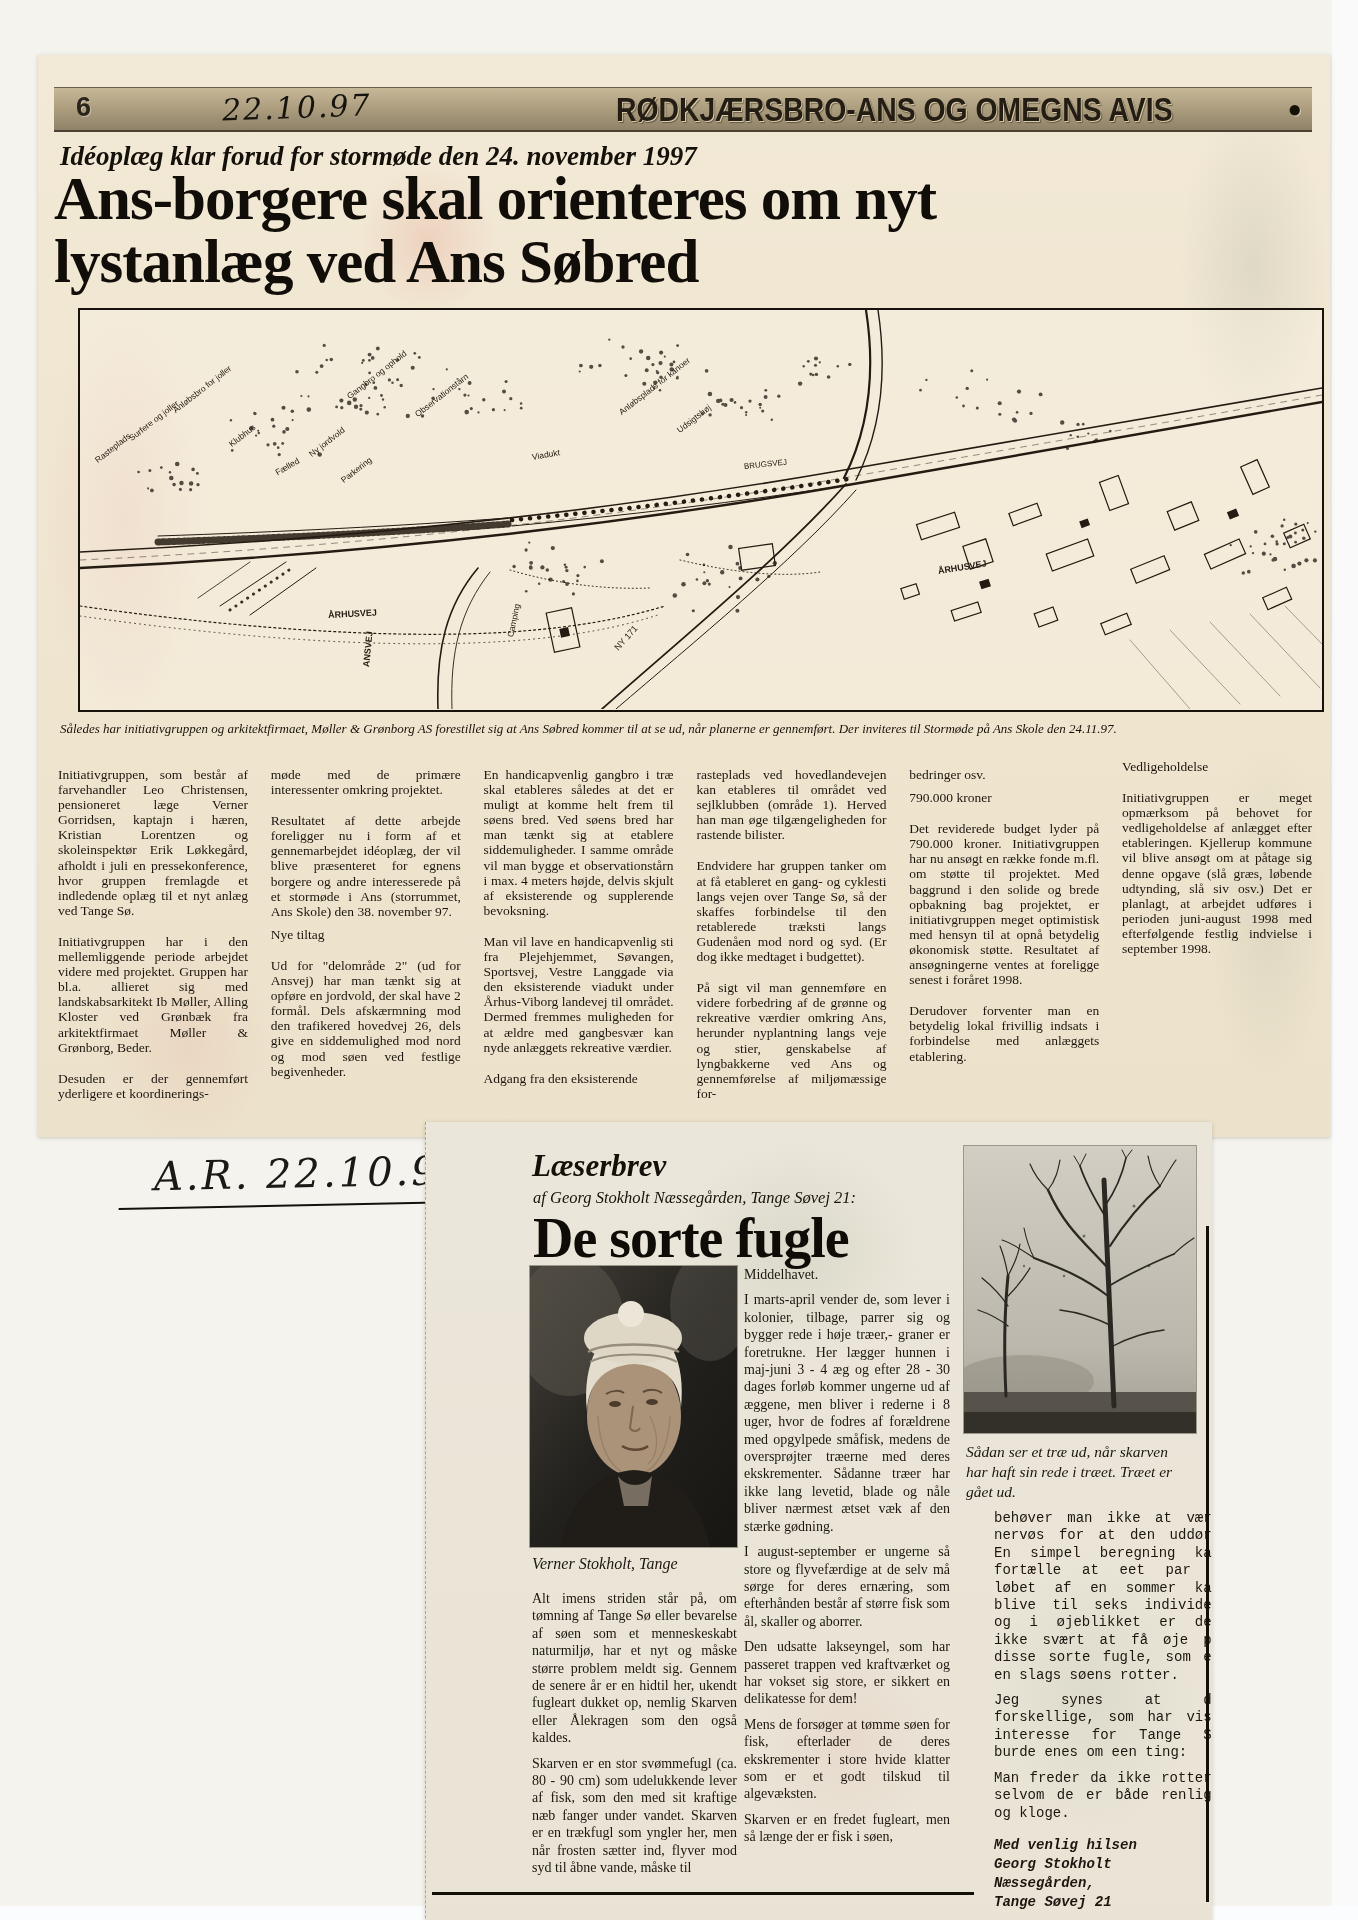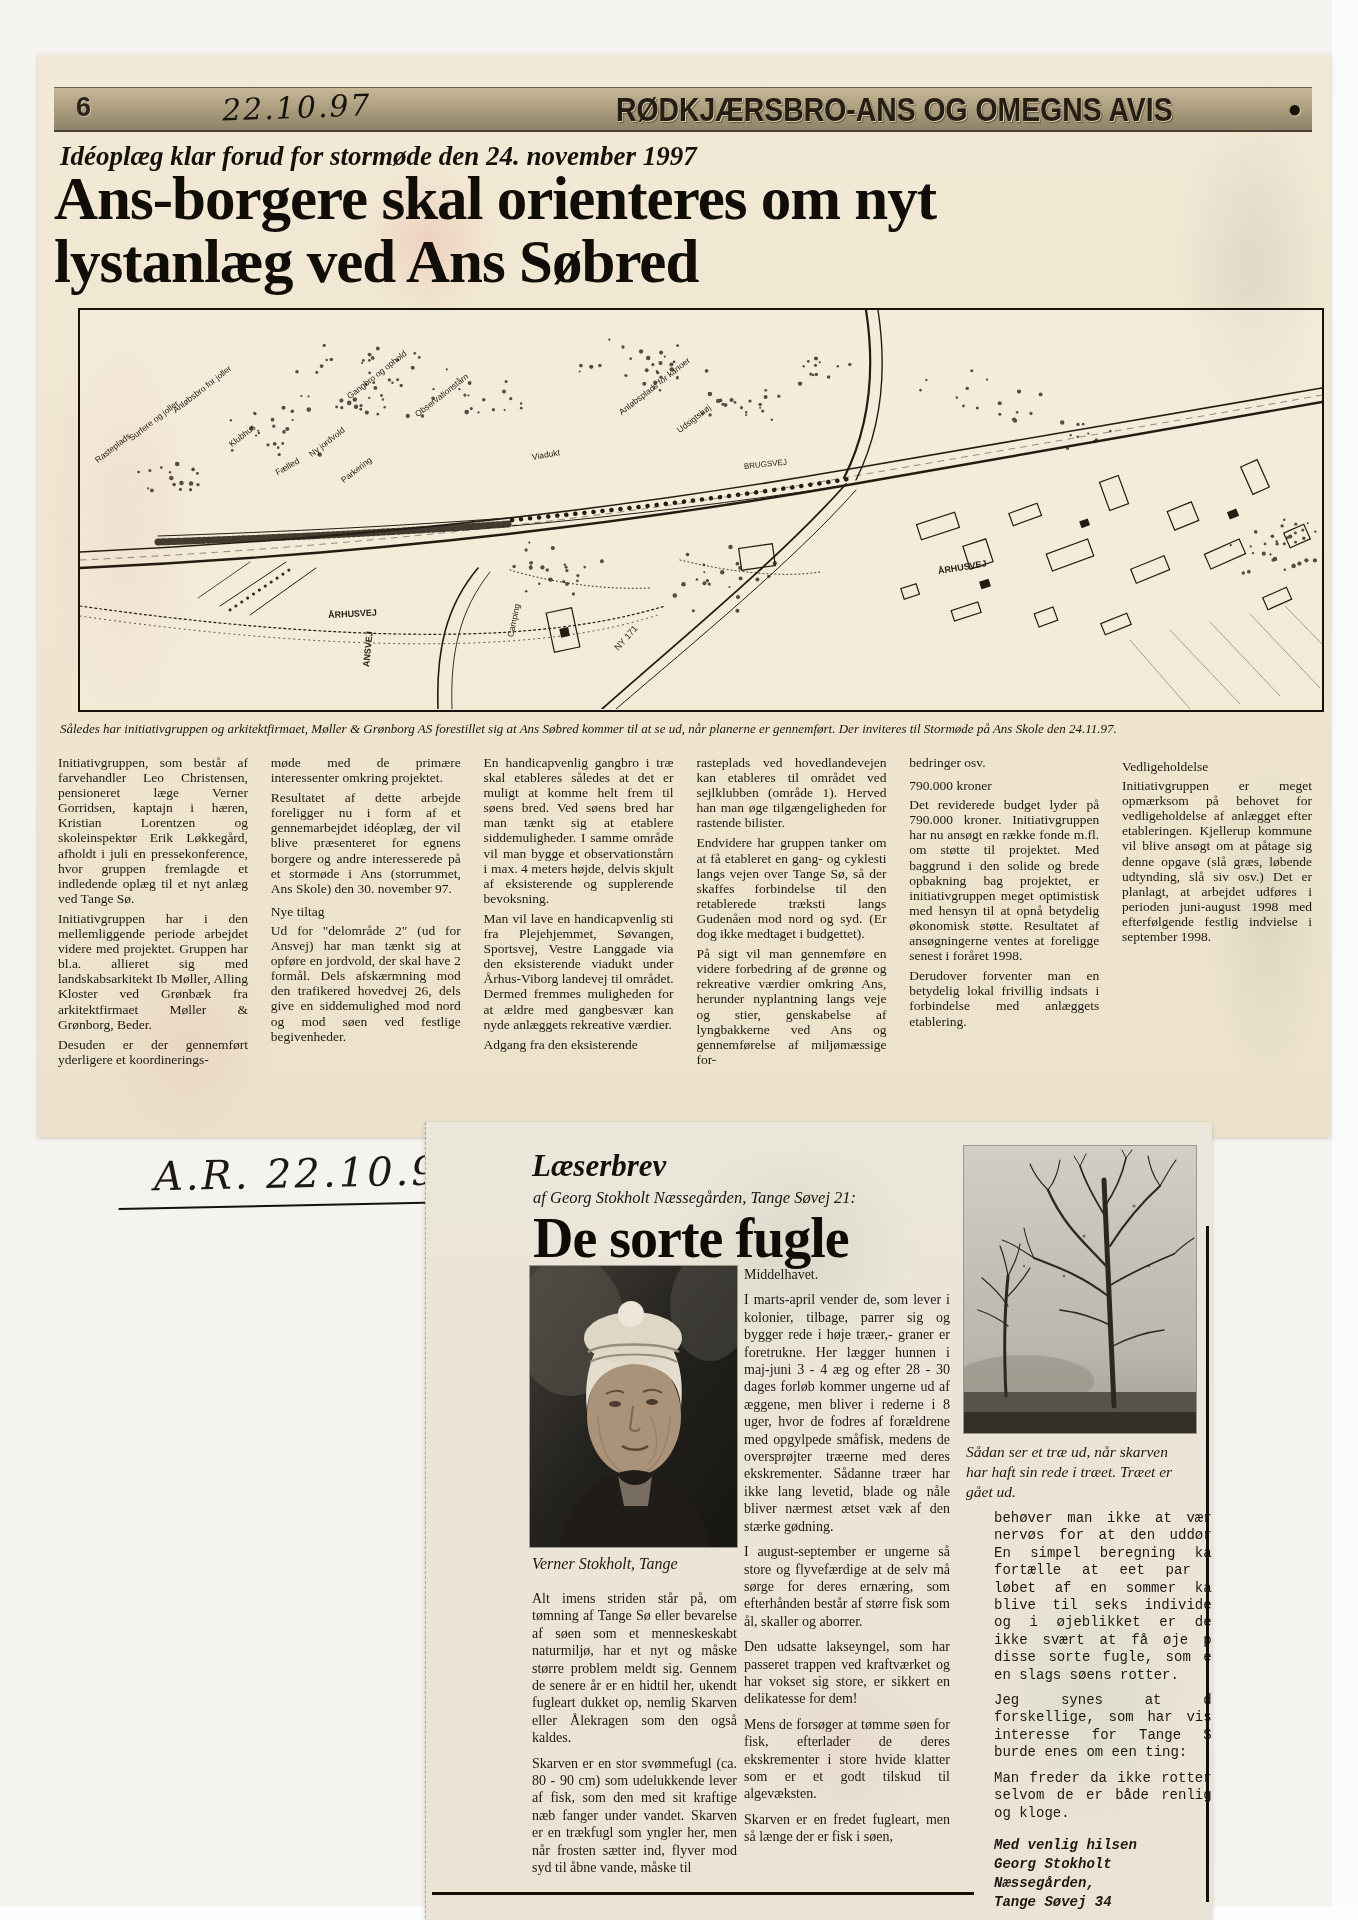--- a/index.html
+++ b/index.html
@@ -32,21 +32,21 @@
 
   
   .map{position:absolute;left:40px;top:253px;width:1242px;height:400px;border:2px solid #17120b;background:rgba(255,252,242,.25);}
   .map svg{position:absolute;inset:0;}
   .maplabel{position:absolute;font-family:"Liberation Sans",sans-serif;font-size:8.5px;color:#241c12;white-space:nowrap;transform-origin:left center;}
   .map-caption{position:absolute;left:22px;top:666px;width:1250px;margin:0;font-size:13px;font-style:italic;white-space:nowrap;color:#181209;}
 
   
   .columns{position:absolute;left:20px;top:696px;width:1254px;display:flex;justify-content:space-between;}
   .col{width:190px;font-size:13.5px;line-height:15.1px;text-align:justify;hyphens:auto;}
-  .col .para{margin:4px 0 5px 0;text-indent:0;}
+  .col .para{margin:16px 0 5px 0;text-indent:0;}
   .col .subhead{font-weight:normal;margin:8px 0 2px 0;}
 
   
   .handnote{position:absolute;left:118px;top:1150px;width:330px;font-family:"DejaVu Serif",serif;font-style:italic;font-size:40px;letter-spacing:3px;color:#1b1815;border-bottom:2px solid #14110d;padding:0 28px 8px 36px;transform:rotate(-1.2deg);}
 
   
   .lb-label{position:absolute;left:106px;top:26px;font-size:31px;font-weight:bold;font-style:italic;color:#15100a;}
   .lb-byline{position:absolute;left:107px;top:66px;font-size:16.5px;font-style:italic;color:#18130c;}
   .lb-headline{position:absolute;left:103px;top:80px;margin:4px;font-size:56px;font-weight:bold;letter-spacing:-1px;color:#0f0c07;}
   .photo{position:absolute;overflow:hidden;box-shadow:0 0 0 1px rgba(40,35,25,.4);}
@@ -441,21 +441,21 @@
     <p class="map-caption">Således har initiativgruppen og arkitektfirmaet, Møller &amp; Grønborg AS forestillet sig at Ans Søbred kommer til at se ud, når planerne er gennemført. Der inviteres til Stormøde på Ans Skole den 24.11.97.</p>
 
     <div class="columns">
       <div class="col">
           <p class="para">Initiativgruppen, som består af farvehandler Leo Christensen, pensioneret læge Verner Gorridsen, kaptajn i hæren, Kristian Lorentzen og skoleinspektør Erik Løkkegård, afholdt i juli en pressekonference, hvor gruppen fremlagde et indledende oplæg til et nyt anlæg ved Tange Sø.</p>
           <p class="para">Initiativgruppen har i den mellemliggende periode arbejdet videre med projektet. Gruppen har bl.a. allieret sig med landskabsarkitekt Ib Møller, Alling Kloster ved Grønbæk fra arkitektfirmaet Møller &amp; Grønborg, Beder.</p>
           <p class="para">Desuden er der gennemført yderligere et koordinerings-</p>
         </div>
       <div class="col">
           <p class="para">møde med de primære interessenter omkring projektet.</p>
-          <p class="para">Resultatet af dette arbejde foreligger nu i form af et gennemarbejdet idéoplæg, der vil blive præsenteret for egnens borgere og andre interesserede på et stormøde i Ans (storrummet, Ans Skole) den 30. november 97.</p>
+          <p class="para">Resultatet af dette arbejde foreligger nu i form af et gennemarbejdet idéoplæg, der vil blive præsenteret for egnens borgere og andre interesserede på et stormøde i Ans (storrummet, Ans Skole) den 38. november 97.</p>
           <div class="subhead">Nye tiltag</div>
           <p class="para">Ud for "delområde 2" (ud for Ansvej) har man tænkt sig at opføre en jordvold, der skal have 2 formål. Dels afskærmning mod den trafikered hovedvej 26, dels give en siddemulighed mod nord og mod søen ved festlige begivenheder.</p>
         </div>
       <div class="col">
           <p class="para">En handicapvenlig gangbro i træ skal etableres således at det er muligt at komme helt frem til søens bred. Ved søens bred har man tænkt sig at etablere siddemuligheder. I samme område vil man bygge et observationstårn i max. 4 meters højde, delvis skjult af eksisterende og supplerende bevoksning.</p>
           <p class="para">Man vil lave en handicapvenlig sti fra Plejehjemmet, Søvangen, Sportsvej, Vestre Langgade via den eksisterende viadukt under Århus-Viborg landevej til området. Dermed fremmes muligheden for at ældre med gangbesvær kan nyde anlæggets rekreative værdier.</p>
           <p class="para">Adgang fra den eksisterende</p>
         </div>
       <div class="col">
           <p class="para">rasteplads ved hovedlandevejen kan etableres til området ved sejlklubben (område 1). Herved han man øge tilgængeligheden for rastende bilister.</p>
@@ -573,19 +573,19 @@
         <p class="para">Mens de forsøger at tømme søen for fisk, efterlader de deres ekskrementer i store hvide klatter som er et godt tilskud til algevæksten.</p>
         <p class="para">Skarven er en fredet fugleart, men så længe der er fisk i søen,</p>
       </div>
     <div class="lcol right">
         <p class="para">behøver man ikke at være nervøs for at den uddør. En simpel beregning kan fortælle at eet par i løbet af en sommer kan blive til seks individer og i øjeblikket er det ikke svært at få øje på disse sorte fugle, som er en slags søens rotter.</p>
         <p class="para">Jeg synes at de forskellige, som har vist interesse for Tange Sø burde enes om een ting:</p>
         <p class="para">Man freder da ikke rotter, selvom de er både renlige og kloge.</p>
         <div class="sig">Med venlig hilsen</div>
         <div class="sig">Georg Stokholt</div>
         <div class="sig">Næssegården,</div>
-        <div class="sig">Tange Søvej 34</div>
+        <div class="sig">Tange Søvej 21</div>
       </div>
 
     <div class="vline"></div>
     <div class="hline"></div>
   </section>
 </div>
 
 </body></html>

